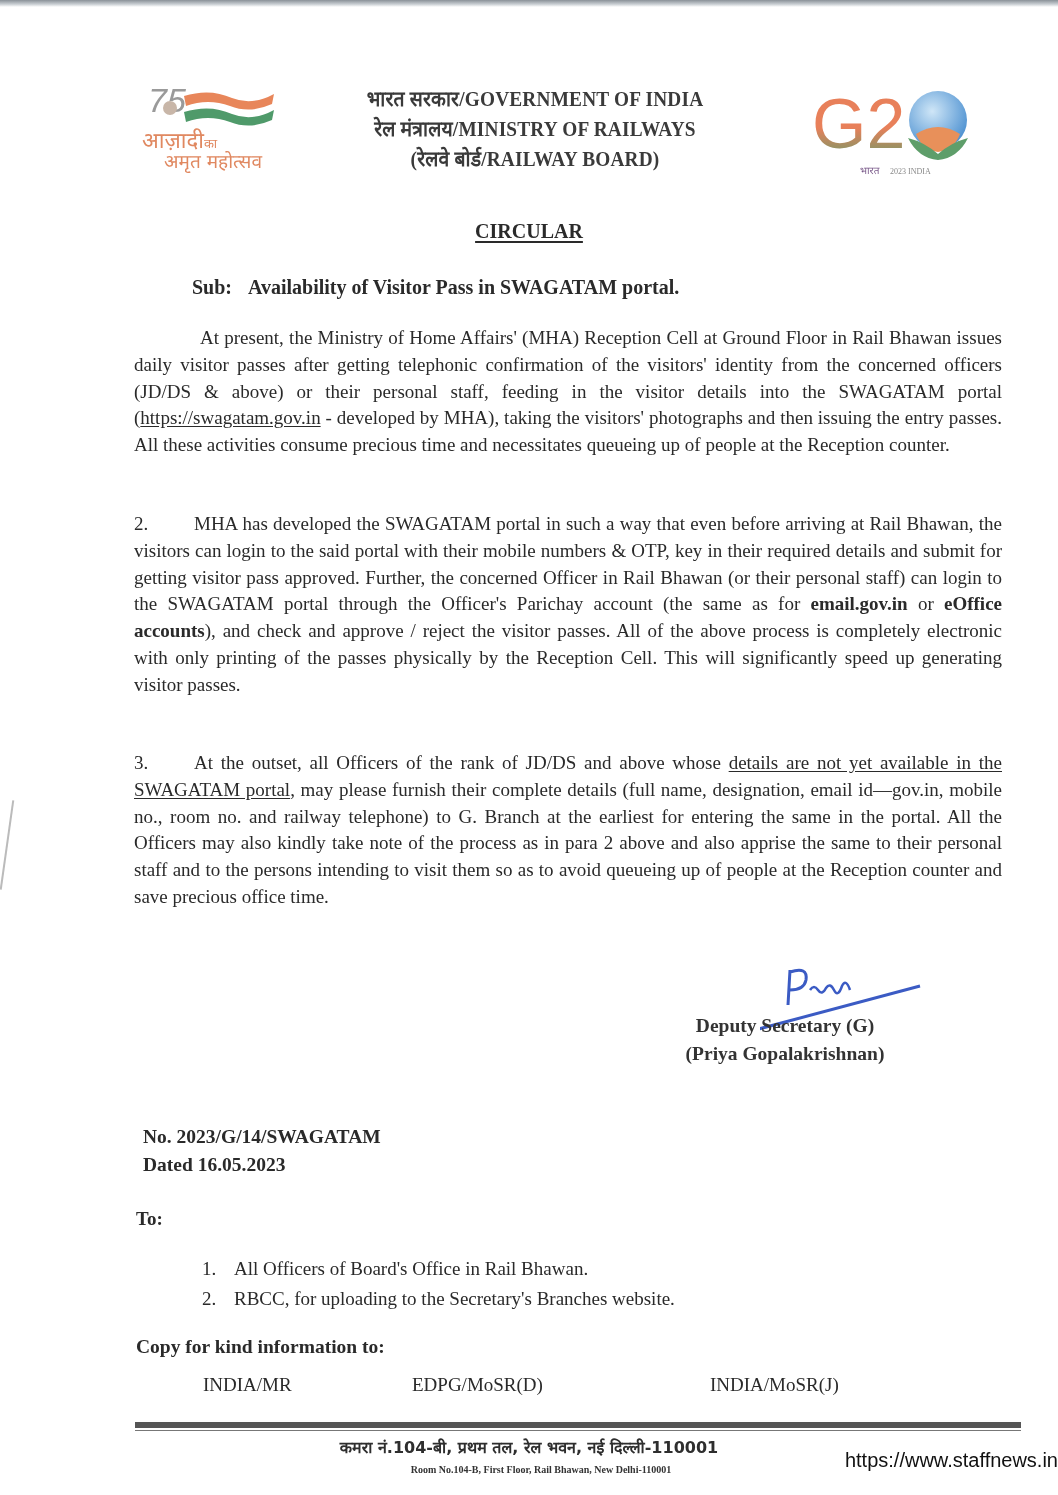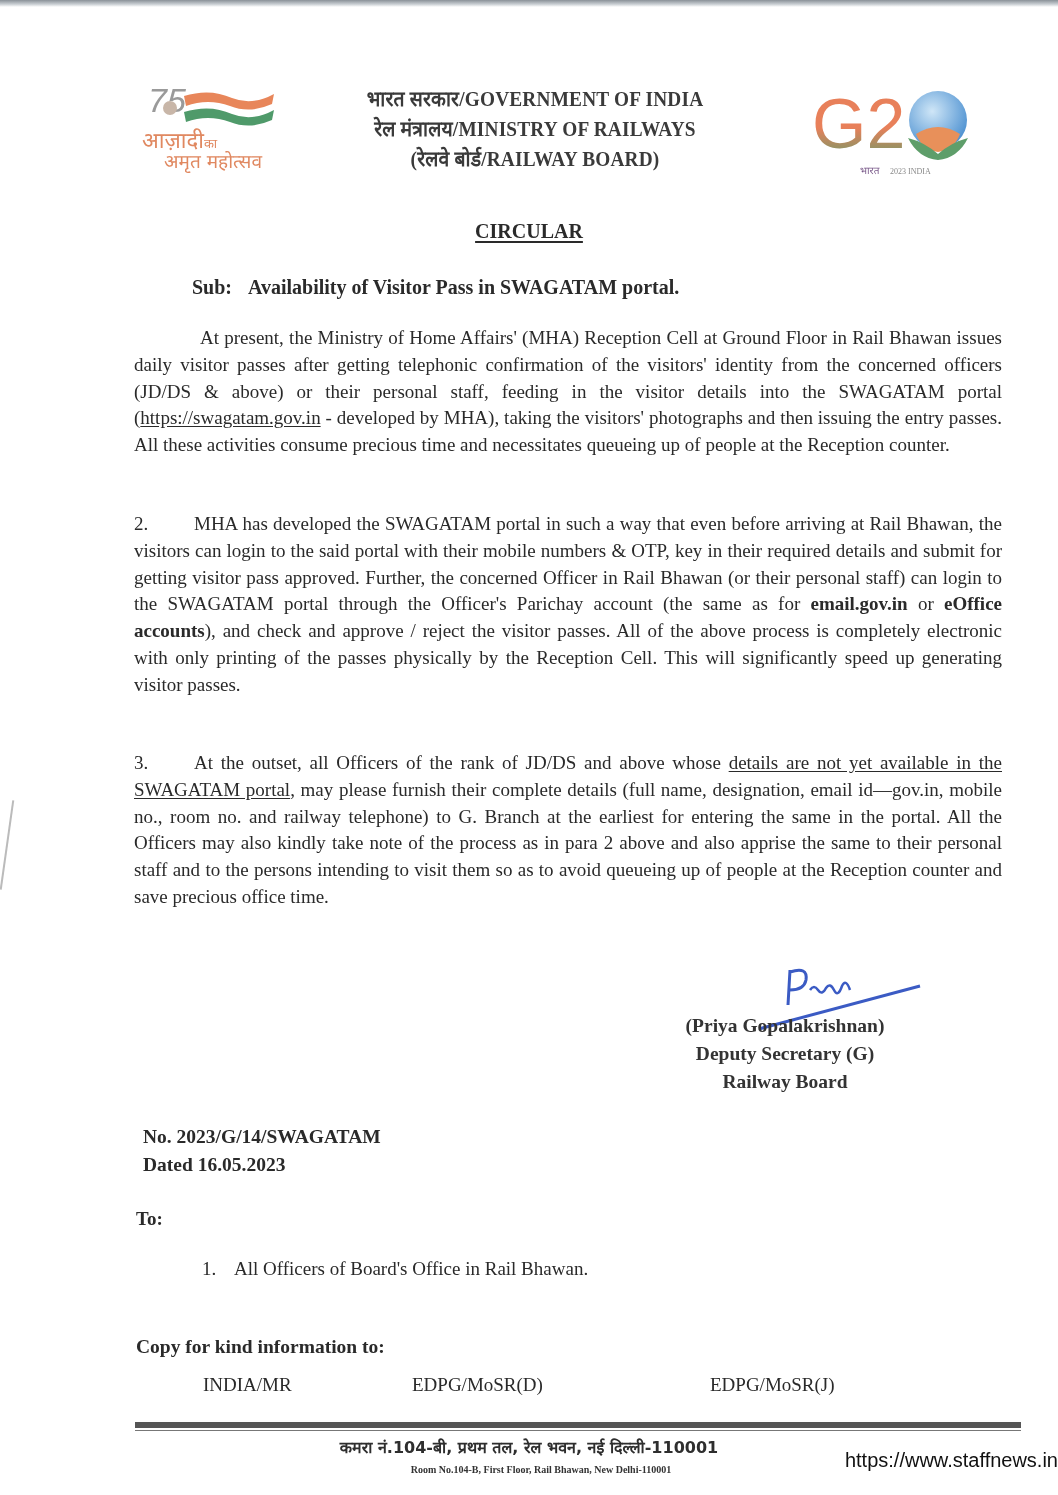--- a/index.html
+++ b/index.html
@@ -107,37 +107,37 @@
   <span class="num">3.</span><span>At the outset, all Officers of the rank of JD/DS and above whose </span><span class="u">details are not yet available in the SWAGATAM portal</span><span>, may please furnish their complete details (full name, designation, email id—gov.in, mobile no., room no. and railway telephone) to G. Branch at the earliest for entering the same in the portal.  All the Officers may also kindly take note of the process as in para 2 above and also apprise the same to their personal staff and to the persons intending to visit them so as to avoid queueing up of people at the Reception counter and save precious office time.</span>
 </div>
 
 <svg class="abs sigmark" viewBox="0 0 170 80">
   <path d="M30 10 L28 45 M30 12 Q48 6 46 20 Q44 30 30 30" stroke="#3b5bc4" stroke-width="3" fill="none"></path>
   <path d="M50 30 Q54 24 58 30 Q62 36 66 28 Q70 22 74 30 Q78 38 82 26 Q86 18 90 30" stroke="#3b5bc4" stroke-width="2.5" fill="none"></path>
   <path d="M-20 74 L160 26" stroke="#3b5bc4" stroke-width="3" fill="none"></path>
 </svg>
 
 <div class="abs sig">
+  <div>Deputy Secretary (G)</div>
   <div>(Priya Gopalakrishnan)</div>
-  <div>Deputy Secretary (G)</div>
-  <div>Railway Board</div>
 </div>
 
 <div class="abs ref">
   <div>No. 2023/G/14/SWAGATAM</div>
   <div>Dated 16.05.2023</div>
 </div>
 
 <div class="abs to">To:</div>
 <div class="abs to-list">
   <div><span class="n">1.</span><span>All Officers of Board's Office in Rail Bhawan.</span></div>
+  <div><span class="n">2.</span><span>RBCC, for uploading to the Secretary's Branches website.</span></div>
 </div>
 
 <div class="abs copy">Copy for kind information to:</div>
 <div class="abs cc" style="left:203px">INDIA/MR</div>
 <div class="abs cc" style="left:412px">EDPG/MoSR(D)</div>
-<div class="abs cc" style="left:710px">EDPG/MoSR(J)</div>
+<div class="abs cc" style="left:710px">INDIA/MoSR(J)</div>
 
 <div class="abs rule1"></div>
 <div class="abs rule2"></div>
 <div class="abs foot-hi">कमरा नं.104-बी, प्रथम तल, रेल भवन, नई दिल्ली-110001</div>
 <div class="abs foot-url">https://www.staffnews.in</div>
 <div class="abs foot-en">Room No.104-B, First Floor, Rail Bhawan, New Delhi-110001</div>
 
 </body></html>

